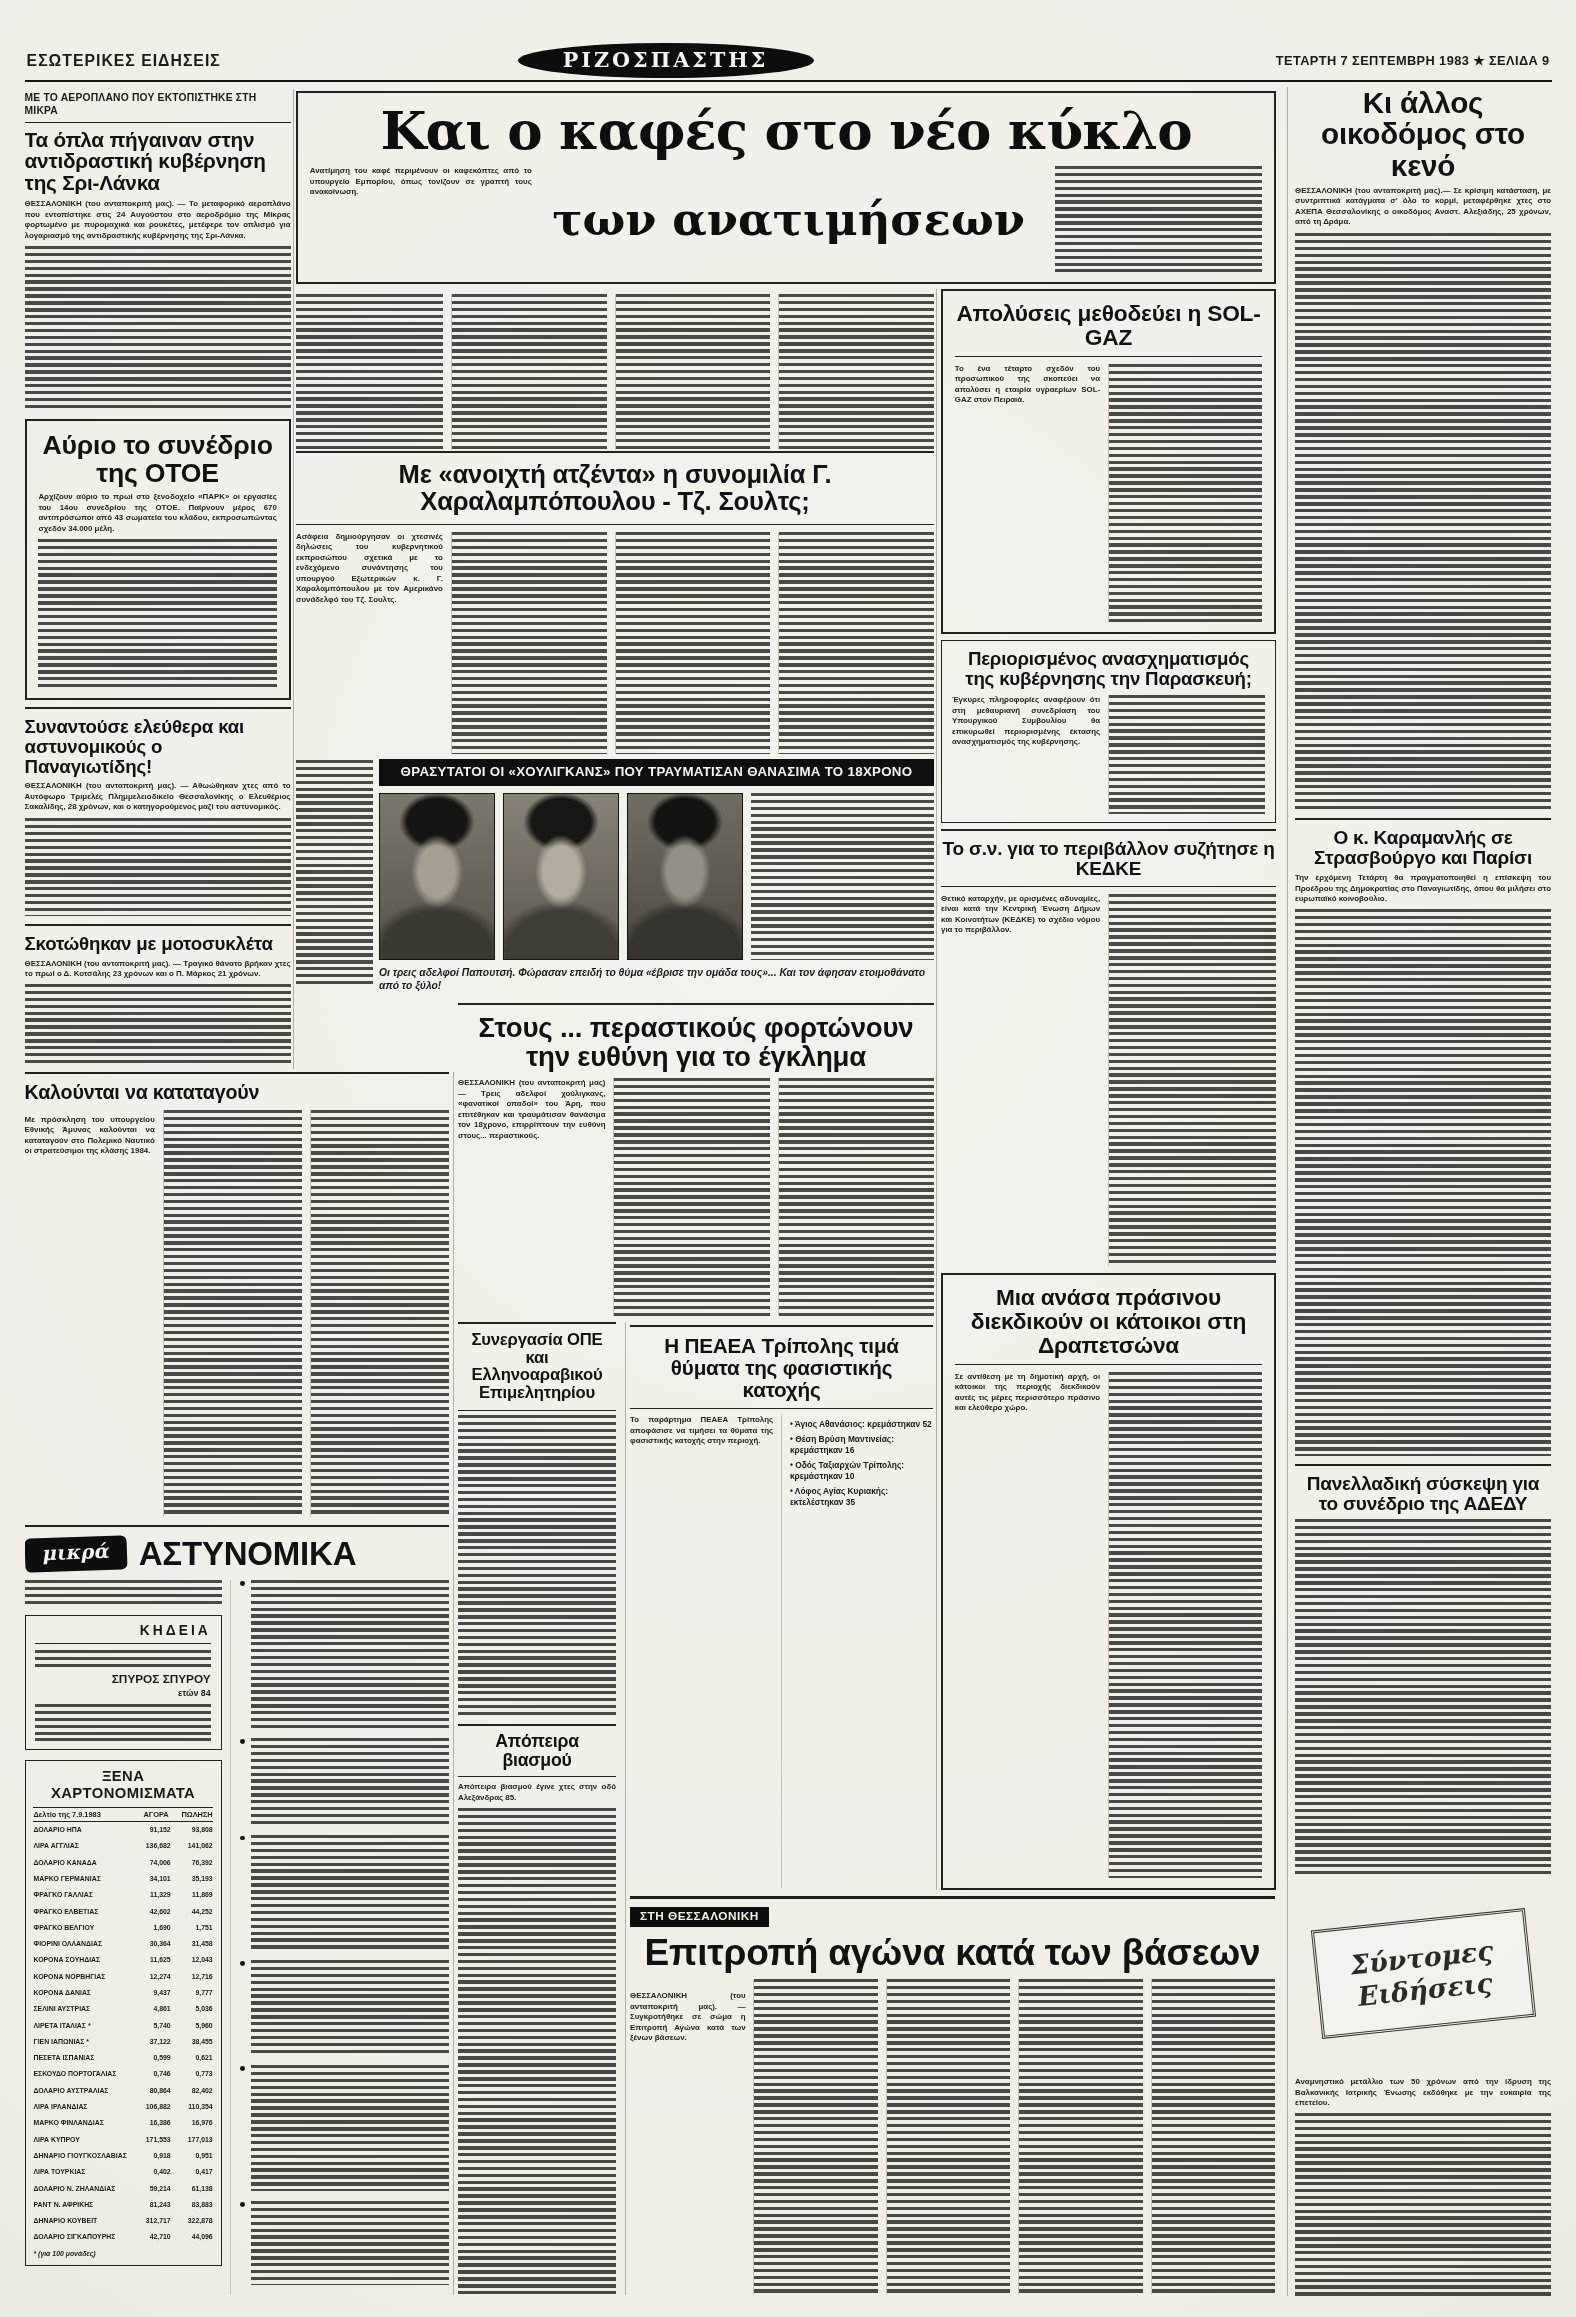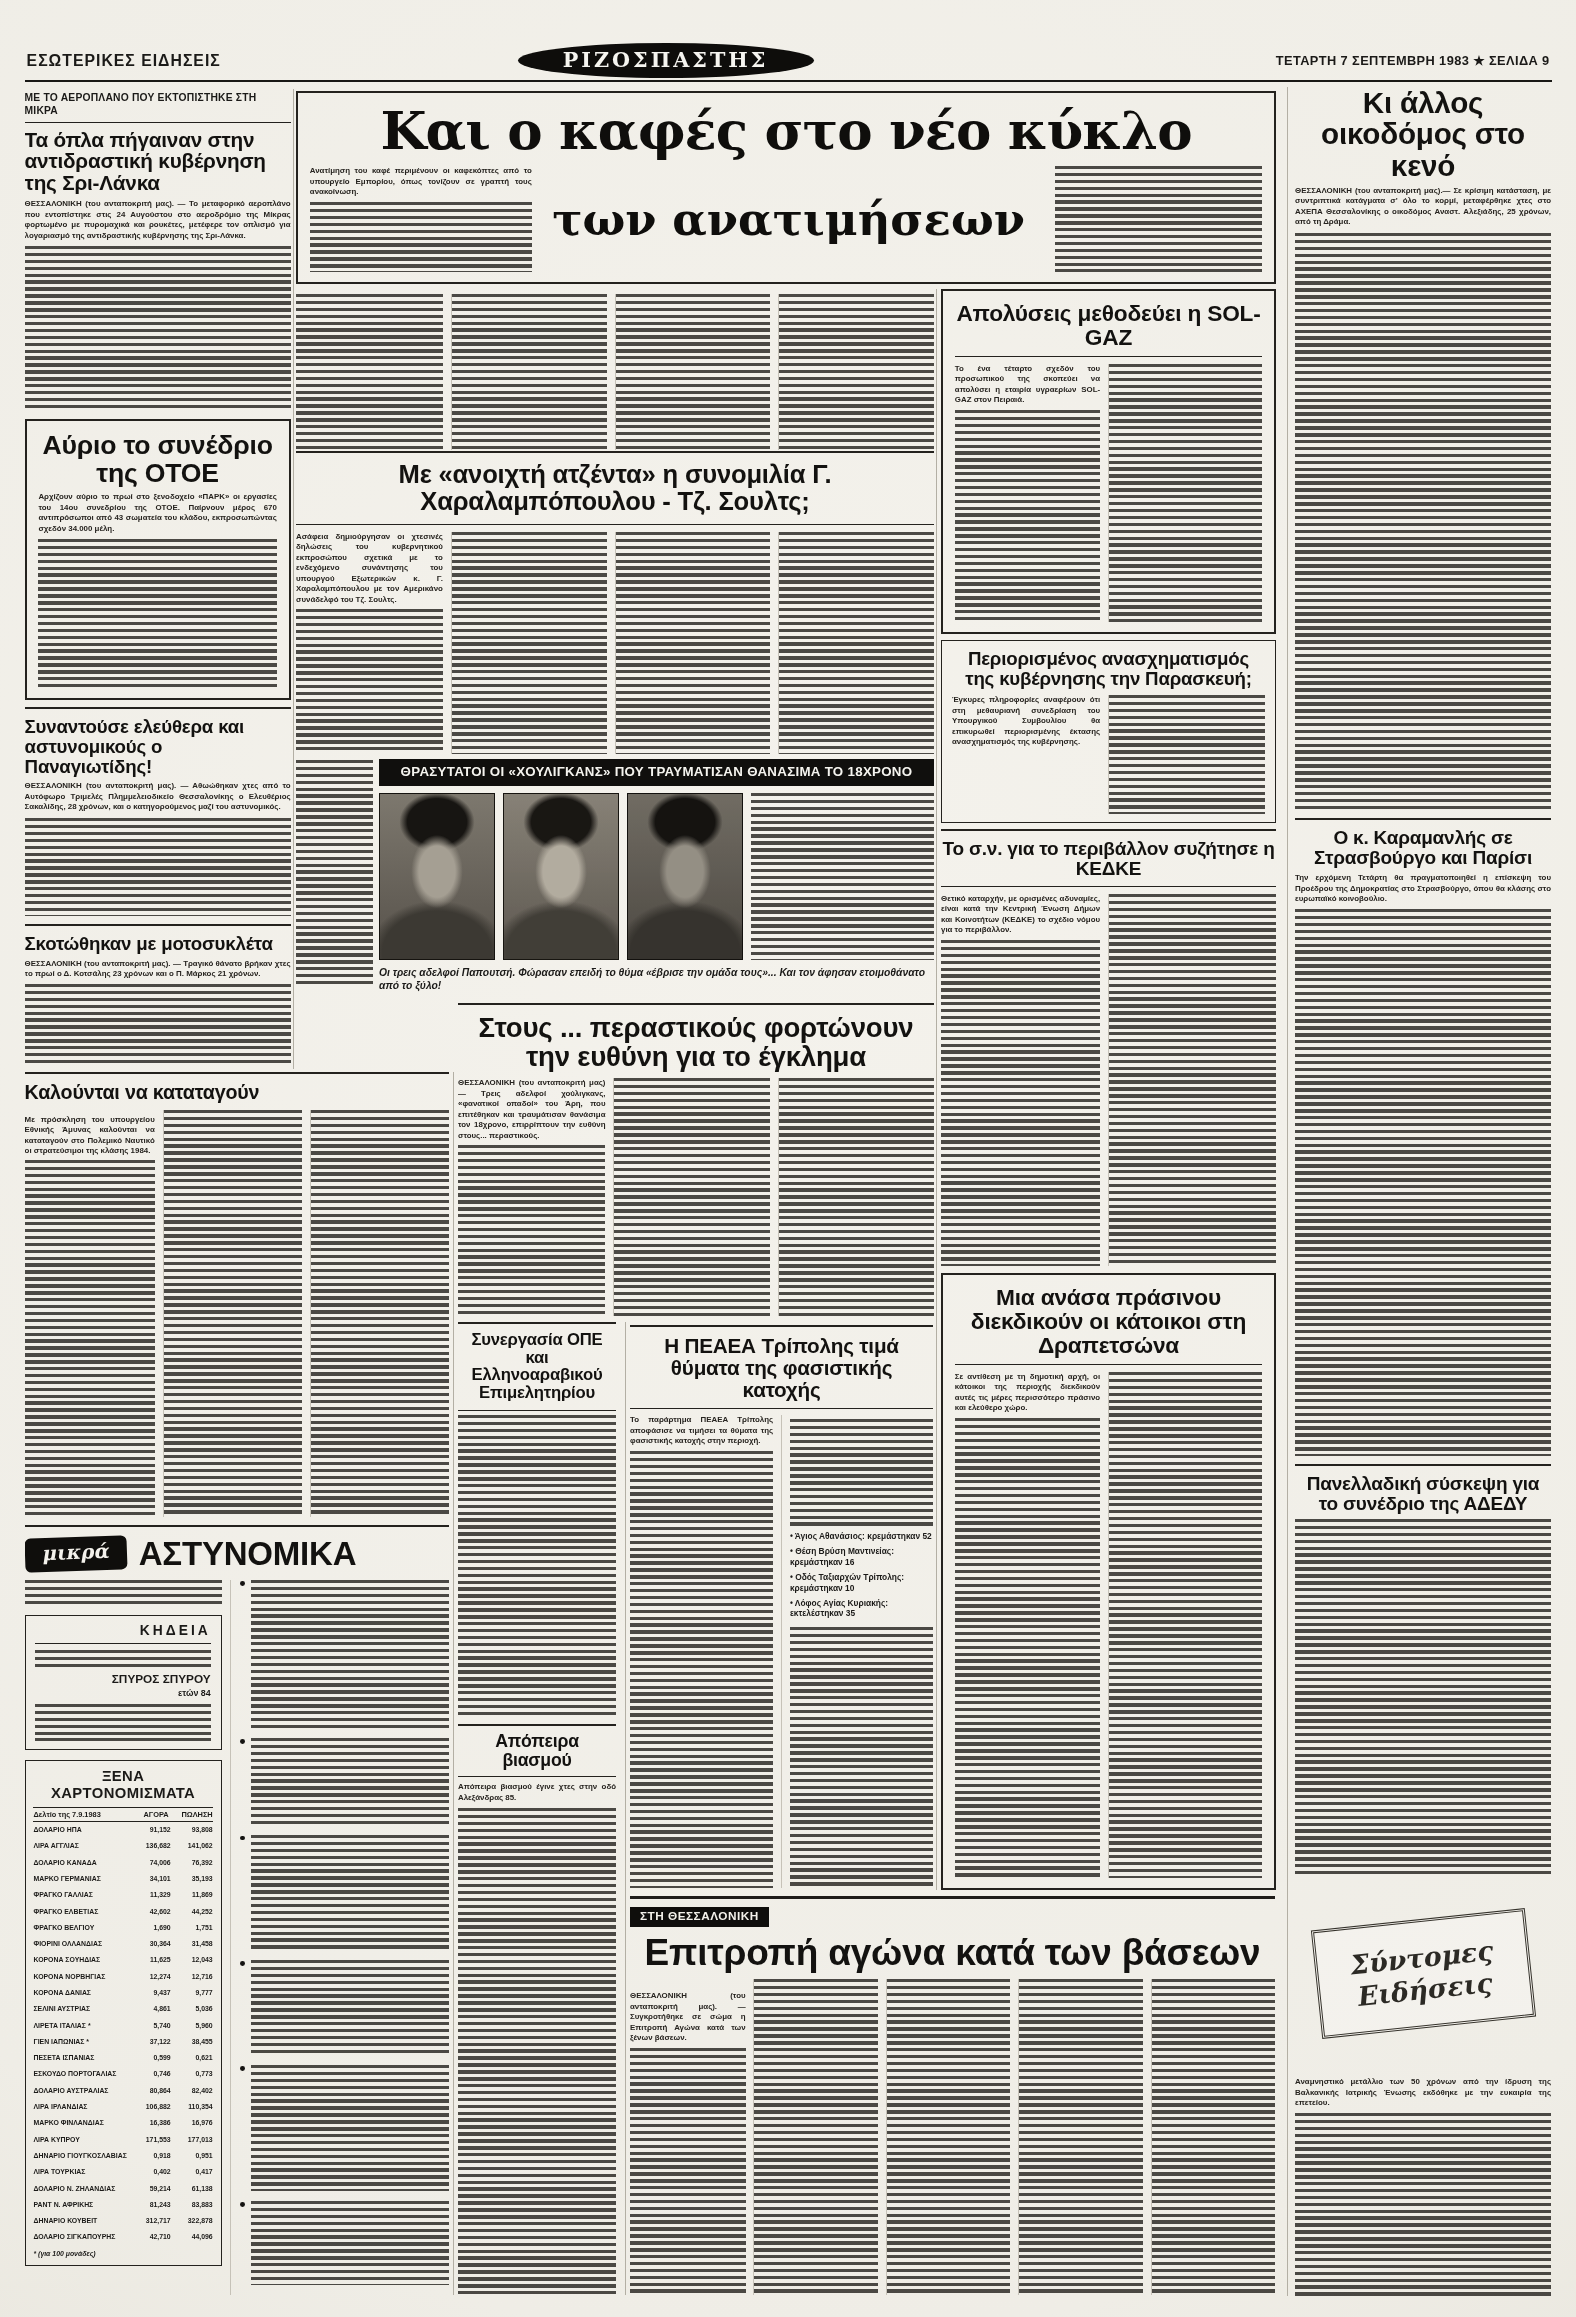--- a/index.html
+++ b/index.html
@@ -13,21 +13,21 @@
 .s17{font-size:16.7px}.s18{font-size:17.7px}.s19{font-size:18.7px}.s20{font-size:19.7px}.s21{font-size:20.7px}
 .s23{font-size:22.7px}.s24{font-size:19px}.s26{font-size:25.6px}.s27{font-size:26.6px}.s28{font-size:27.6px}
 .s30{font-size:29.6px}.s34{font-size:33px}.s38{font-size:37px}
 .kicker{font:700 10.3px/1.3 "Liberation Sans",sans-serif;border-bottom:1.5px solid #22201d;padding-bottom:3.9px;margin-bottom:5.9px;letter-spacing:0.2px}
 .lead{font:700 7.9px/1.33 "Liberation Sans",sans-serif;text-align:justify;color:#26231f;margin-top:4.9px}
 .sim{background:repeating-linear-gradient(to bottom,rgba(28,26,22,.78) 0px,rgba(28,26,22,.78) 3.4px,rgba(0,0,0,0) 3.4px,rgba(0,0,0,0) 6.9px)}
 .simfill{flex:1;margin-top:4.9px}
 .cols{display:flex;flex:1;min-height:0;margin-top:6.9px}
 .cols>*{flex:1;min-width:0}
 .cols>*+*{margin-left:7.9px;border-left:1px solid #c6c2b8;padding-left:7.9px}
-.col{display:flex;flex-direction:column;min-height:0}
+.col{display:flex;min-height:0}
 .col .sim{flex:1;margin-top:3.9px}
 .vr{position:absolute;width:1px;background:#b3afa4}
 .box{border:2px solid #24221e;padding:9.9px 11.8px}
 .toprule{border-top:2px solid #24221e;padding-top:7.9px}
 
 #hdr{position:absolute;left:24.6px;top:47px;width:1527px;height:35px;border-bottom:2.5px solid #191815}
 #hdr .lft{position:absolute;left:2px;top:5.9px;font:700 15.8px/1 "Liberation Sans",sans-serif;letter-spacing:1px}
 #hdr .rgt{position:absolute;right:2px;top:7.9px;font:700 12.8px/1 "Liberation Sans",sans-serif;letter-spacing:0.4px}
 .oval{position:absolute;left:493px;top:-3.9px;width:296px;height:35px;background:#0e0d0b;border-radius:50%;
   display:flex;align-items:center;justify-content:center;color:#f6f5f0;
@@ -474,21 +474,21 @@
   </section>
 
   <section class="art" style="left:1295px;top:87px;width:256px;height:724px">
     <h2 class="h s30 ctr">Κι άλλος οικοδόμος στο κενό</h2>
     <p class="lead">ΘΕΣΣΑΛΟΝΙΚΗ (του ανταποκριτή μας).— Σε κρίσιμη κατάσταση, με συντριπτικά κατάγματα σ' όλο το κορμί, μεταφέρθηκε χτες στο ΑΧΕΠΑ Θεσσαλονίκης ο οικοδόμος Αναστ. Αλεξιάδης, 25 χρόνων, από τη Δράμα.</p>
     <div class="sim simfill"></div>
   </section>
 
   <section class="art toprule" style="left:1295px;top:818px;width:256px;height:638px">
     <h2 class="h s24 ctr">Ο κ. Καραμανλής σε Στρασβούργο και Παρίσι</h2>
-    <p class="lead">Την ερχόμενη Τετάρτη θα πραγματοποιηθεί η επίσκεψη του Προέδρου της Δημοκρατίας στο Στρασβούργο, όπου θα κλάσης στο ευρωπαϊκό κοινοβούλιο.</p>
+    <p class="lead">Την ερχόμενη Τετάρτη θα πραγματοποιηθεί η επίσκεψη του Προέδρου της Δημοκρατίας στο Παναγιωτίδης, όπου θα μιλήσει στο ευρωπαϊκό κοινοβούλιο.</p>
     <div class="sim simfill"></div>
   </section>
 
   <section class="art toprule" style="left:1295px;top:1464px;width:256px;height:414px">
     <h2 class="h s24 ctr">Πανελλαδική σύσκεψη για το συνέδριο της ΑΔΕΔΥ</h2>
     <div class="sim simfill"></div>
   </section>
 
   <div class="stamp">Σύντομες Ειδήσεις</div>
 

